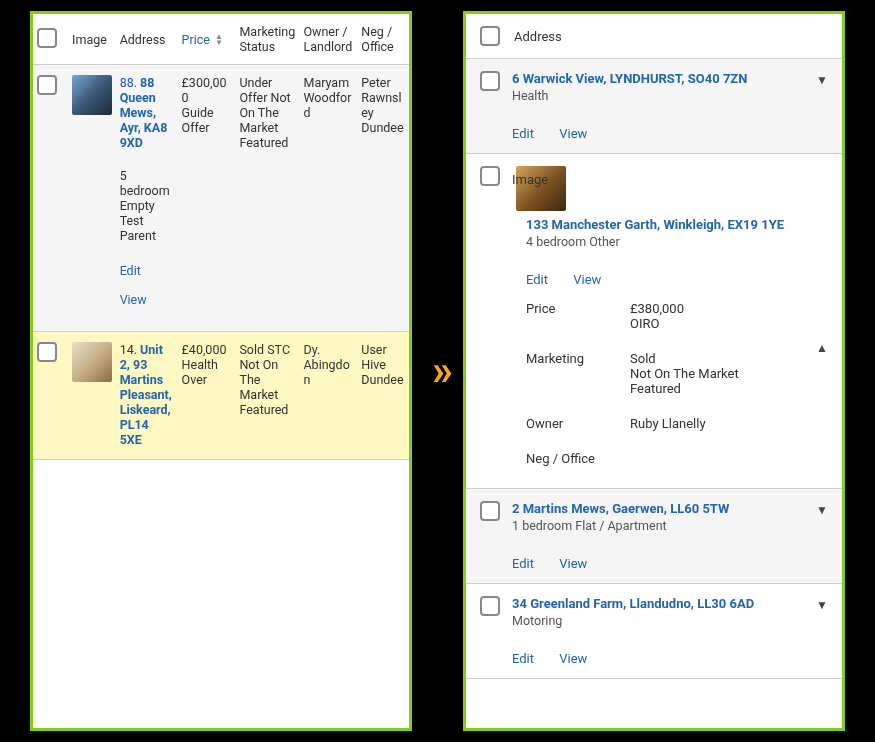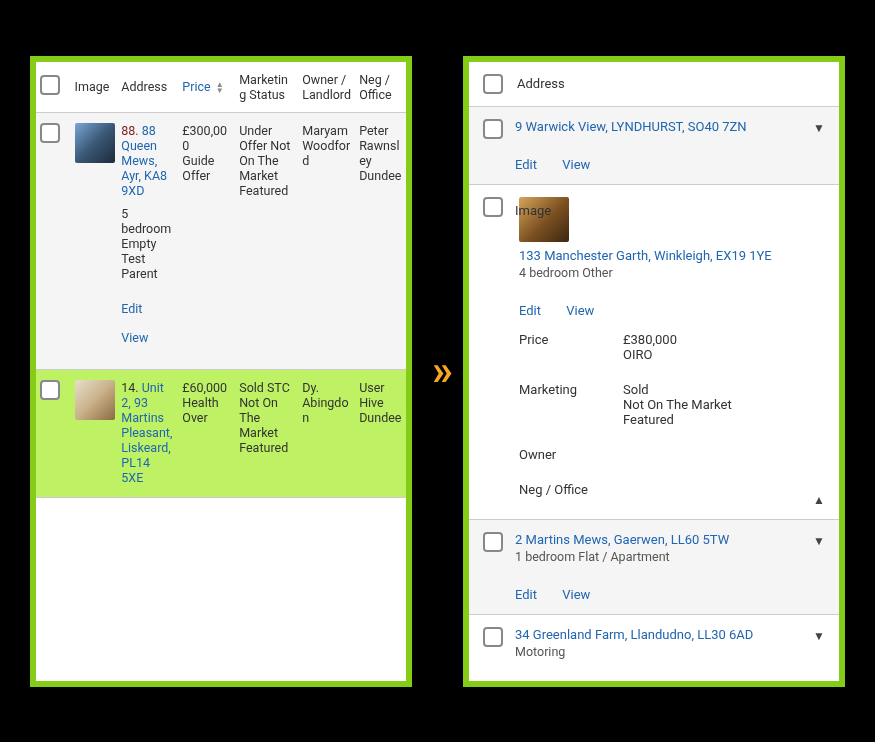--- a/index.html
+++ b/index.html
@@ -11,37 +11,37 @@
   display: flex;
   align-items: center;
   justify-content: center;
   gap: 20px;
   padding: 10px;
   width: 875px;
   height: 742px;
 }
 .panel {
   background: #fff;
-  border: 6px solid #84cc16;
-  height: 631px;
+  border: 3px solid #84cc16;
+  height: 720px;
   overflow: hidden;
   display: flex;
   flex-direction: column;
 }
 .panel.left { width: 382px; }
 .panel.right { width: 382px; }
 .arrow {
   font-size: 42px;
   color: #f5a623;
   font-weight: bold;
   line-height: 0.85;
   letter-spacing: -10px;
 }
 a, .link { color: #2166b1; text-decoration: none; cursor: pointer; }
-.bold { font-weight: 400; }
+.bold { font-weight: 700; }
 .checkbox {
   width: 20px; height: 20px;
   border: 2px solid #888;
   border-radius: 4px;
   background: #fff;
   display: inline-block;
   flex-shrink: 0;
 }
 
 table { width: 100%; border-collapse: collapse; table-layout: fixed; }
@@ -52,21 +52,21 @@
   vertical-align: middle;
   font-size: 12.5px;
   word-wrap: break-word;
   border-bottom: 1px solid #ccc;
 }
 thead th.sortable { color: #2166b1; cursor: pointer; }
 .sort-icons {
   display: inline-flex; flex-direction: column; line-height: 6px;
   font-size: 8px; color: #888; margin-left: 2px; vertical-align: middle;
 }
-tbody tr { background: #bef264; }
+tbody tr { background: #fef9c3; }
 tbody tr.alt { background: #f5f5f5; }
 tbody td {
   padding: 10px 4px;
   vertical-align: top;
   font-size: 12.5px;
   word-wrap: break-word;
   border-bottom: 1px solid #ccc;
 }
 td .thumb {
   width: 40px; height: 40px;
@@ -143,23 +143,23 @@
       <th>Neg / Office</th>
     </tr>
   </thead>
   <tbody id="left-tbody">
         <tr class="alt">
     <td><span class="checkbox"></span></td>
     <td>
             <div class="thumb"></div>
           </td>
     <td>
-      <span style="color:#7f1d1d">88.</span>
+      <span style="color:#1d4ed8">88.</span>
       <a class="link bold">88 Queen Mews, Ayr, KA8 9XD</a>
-      <div style="margin-top:8px">5 bedroom Empty Test Parent</div>
+      <div style="margin-top:18px">5 bedroom Empty Test Parent</div>
       <div class="action-links">
         <span class="link">Edit</span>
         <span class="link">View</span>
       </div>
     </td>
     <td>
       <div>£300,000</div>
       <div>Guide Offer</div>
     </td>
     <td>Under Offer Not On The Market Featured</td>
@@ -171,21 +171,21 @@
     <td>
             <div class="thumb interior"></div>
           </td>
     <td>
       <span style="color:#333">14.</span>
       <a class="link bold">Unit 2, 93 Martins Pleasant, Liskeard, PL14 5XE</a>
       <div style="margin-top:2px"></div>
       
     </td>
     <td>
-      <div>£60,000</div>
+      <div>£40,000</div>
       <div>Health Over</div>
     </td>
     <td>Sold STC Not On The Market Featured</td>
     <td>Dy. Abingdon</td>
     <td>User Hive Dundee</td>
   </tr>
       </tbody>
 </table>
 </div>
 
@@ -193,55 +193,57 @@
 
 <div class="panel right">
   <div class="header-row">
     <span class="checkbox"></span>
     <span>Address</span>
   </div>
   <div class="right-body" id="right-body">
       <div class="card alt">
       <span class="checkbox"></span>
       <div class="body">
-        <a class="link bold">9 Warwick View, LYNDHURST, SO40 7ZN</a>
+        <a class="link bold">6 Warwick View, LYNDHURST, SO40 7ZN</a>
+        <div class="subtitle">Health</div>
         <div class="links">
           <span class="link">Edit</span>
           <span class="link">View</span>
         </div>
       </div>
       <span class="chevron">▼</span>
       </div>
       <div class="card">
       <div style="display:flex;flex-direction:column;gap:6px;width:100%">
         <div style="display:flex;gap:12px;align-items:flex-start">
           <span class="checkbox"></span>
           <span style="position:relative;top:6px">Image</span>
           <div class="thumb-lg" style="margin-left:-44px"></div>
         </div>
-        <div style="display:flex;gap:16px;align-items:flex-end">
+        <div style="display:flex;gap:26px;align-items:center">
           <div style="width:20px"></div>
           <div class="body">
             <a class="link bold">133 Manchester Garth, Winkleigh, EX19 1YE</a>
             <div class="subtitle">4 bedroom Other</div>
             <div class="links">
               <span class="link">Edit</span>
               <span class="link">View</span>
             </div>
             <div class="details">
               <div class="row">
                   <div class="label">Price</div>
                   <div class="value">£380,000<br>OIRO</div>
                 </div>
               <div class="row">
                   <div class="label">Marketing</div>
                   <div class="value">Sold<br>Not On The Market<br>Featured</div>
                 </div>
               <div class="row">
                   <div class="label">Owner</div>
+                  <div class="value">Ruby Llanelly</div>
                 </div>
               <div class="row">
                   <div class="label">Neg / Office</div>
                 </div>
             </div>
           </div>
           <span class="chevron">▲</span>
         </div>
       </div>
       </div>

